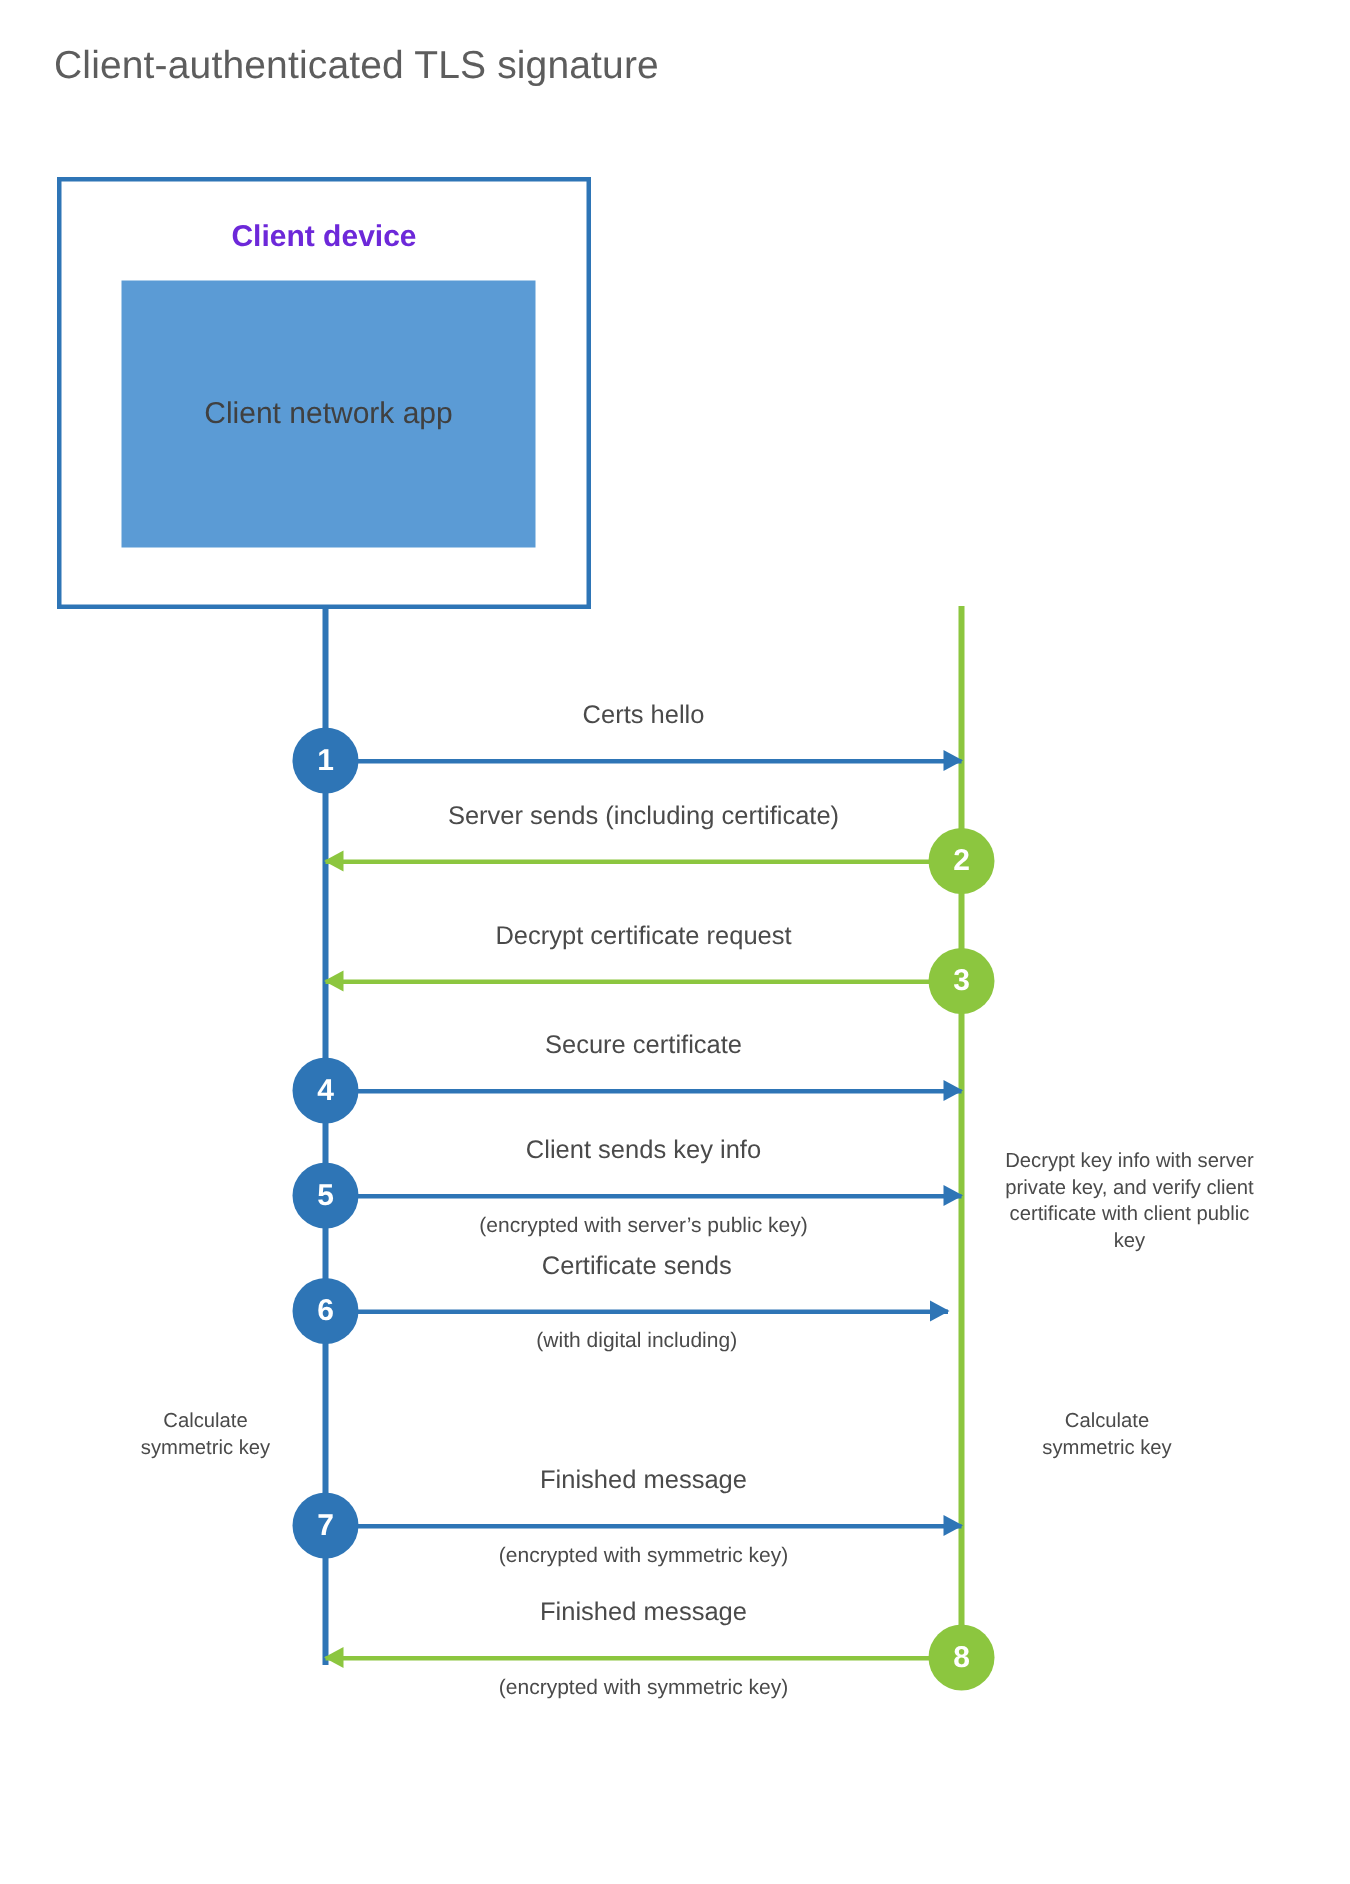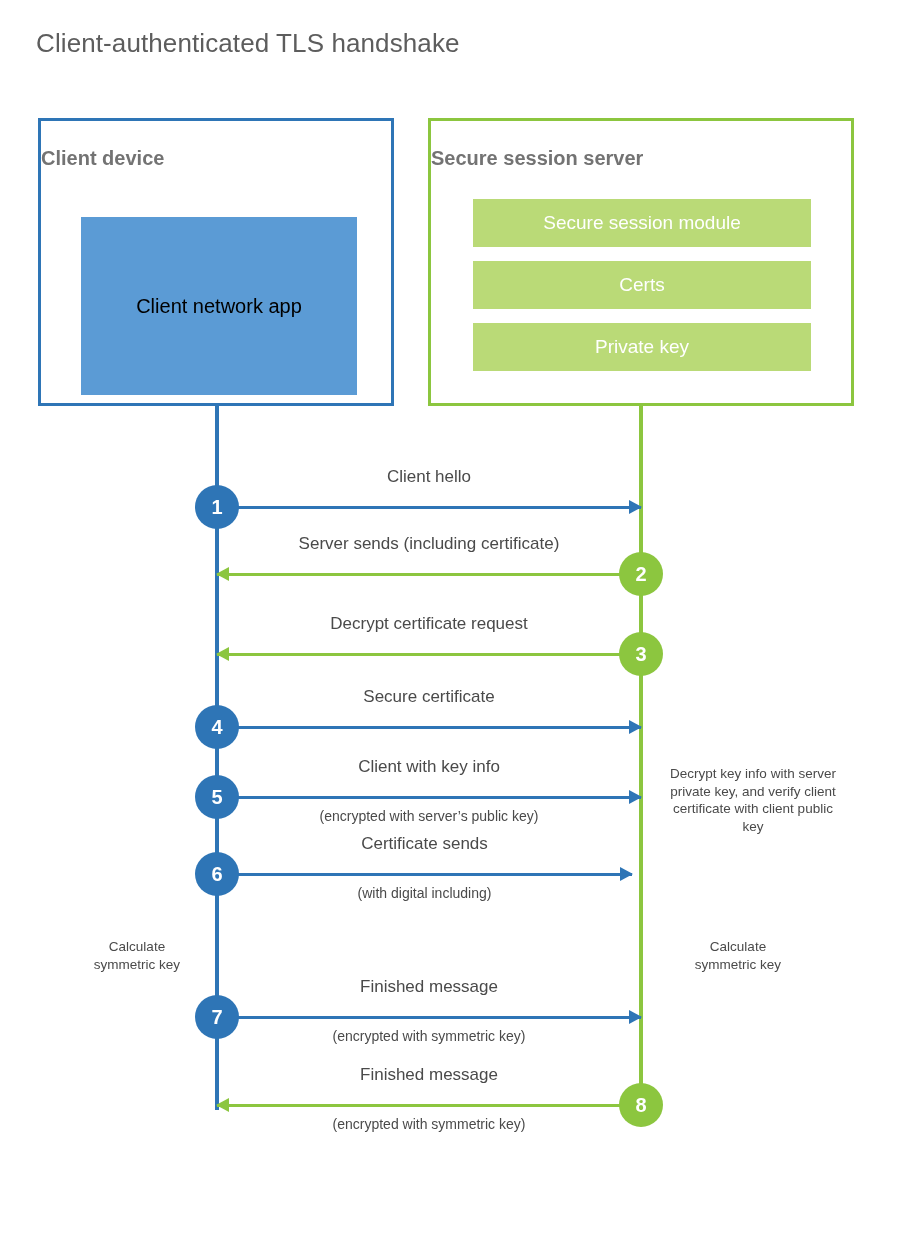--- a/index.html
+++ b/index.html
@@ -49,39 +49,39 @@
     top: 118px;
     width: 426px;
     height: 288px;
     border: 3px solid #8cc63f;
   }
   .actor-title {
     position: absolute;
     left: 0;
     right: 0;
     top: 26px;
-    text-align: left;
+    text-align: center;
     font-size: 20px;
     font-weight: bold;
-    color: #737373;
+    color: #6d28d9;
   }
 
   
   #client-app {
     position: absolute;
     left: 40px;
-    top: 96px;
+    top: 66px;
     width: 276px;
     height: 178px;
     background: #5b9bd5;
     display: flex;
     align-items: center;
     justify-content: center;
     text-align: center;
-    color: #000000;
+    color: #404040;
     font-size: 20px;
     line-height: 28px;
     font-weight: 400;
   }
 
   
   .server-block {
     position: absolute;
     left: 42px;
     width: 338px;
@@ -188,41 +188,35 @@
     color: #4a4a4a;
   }
   .side-note.left-note { text-align: center; }
   .side-note.right-note { text-align: center; }
 </style>
 </head>
 <body>
 
 <div id="canvas">
 
-  <div id="page-title">Client-authenticated TLS handshake</div>
+  <div id="page-title">Client-authenticated TLS signature</div>
 
   <div class="actor-box" id="client-box">
     <div class="actor-title">Client device</div>
     <div id="client-app">Client network app</div>
   </div>
 
-  <div class="actor-box" id="server-box">
-    <div class="actor-title">Secure session server</div>
-    <div class="server-block" id="server-block-0">Secure session module</div>
-    <div class="server-block" id="server-block-1">Certs</div>
-    <div class="server-block" id="server-block-2">Private key</div>
-  </div>
 
   <div class="lifeline" id="lifeline-client"></div>
   <div class="lifeline" id="lifeline-server"></div>
 
   <div class="msg to-right blue" style="left:217px; top:507px; width:424px;">
     <div class="shaft" style="width:424px;"></div>
     <div class="head"></div>
-    <div class="msg-label primary">Client hello</div>
+    <div class="msg-label primary">Certs hello</div>
   </div>
 
   <div class="msg to-left green" style="left:217px; top:574px; width:424px;">
     <div class="shaft" style="width:424px;"></div>
     <div class="head"></div>
     <div class="msg-label primary">Server sends (including certificate)</div>
   </div>
 
   <div class="msg to-left green" style="left:217px; top:654px; width:424px;">
     <div class="shaft" style="width:424px;"></div>
@@ -232,21 +226,21 @@
 
   <div class="msg to-right blue" style="left:217px; top:727px; width:424px;">
     <div class="shaft" style="width:424px;"></div>
     <div class="head"></div>
     <div class="msg-label primary">Secure certificate</div>
   </div>
 
   <div class="msg to-right blue" style="left:217px; top:797px; width:424px;">
     <div class="shaft" style="width:424px;"></div>
     <div class="head"></div>
-    <div class="msg-label primary">Client with key info</div>
+    <div class="msg-label primary">Client sends key info</div>
     <div class="msg-label secondary">(encrypted with server’s public key)</div>
   </div>
 
   <div class="msg to-right blue" style="left:217px; top:874px; width:415px;">
     <div class="shaft" style="width:415px;"></div>
     <div class="head"></div>
     <div class="msg-label primary">Certificate sends</div>
     <div class="msg-label secondary">(with digital including)</div>
   </div>
 

